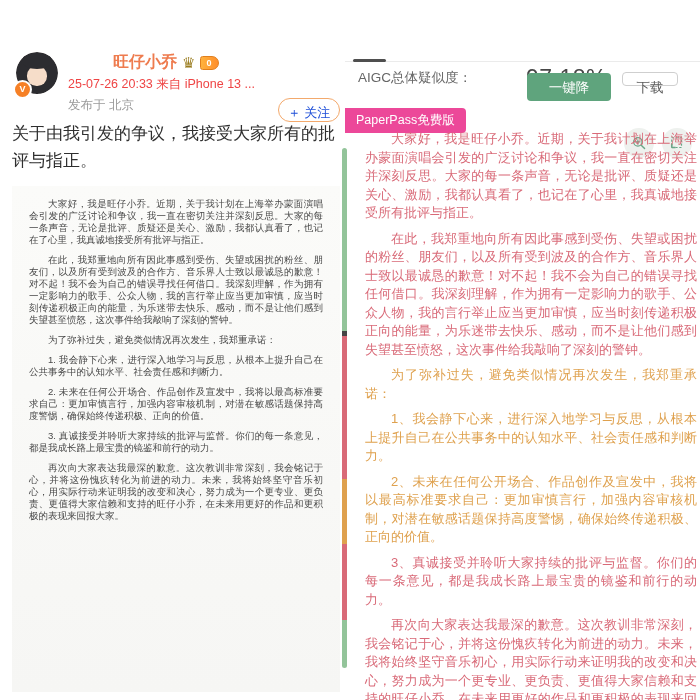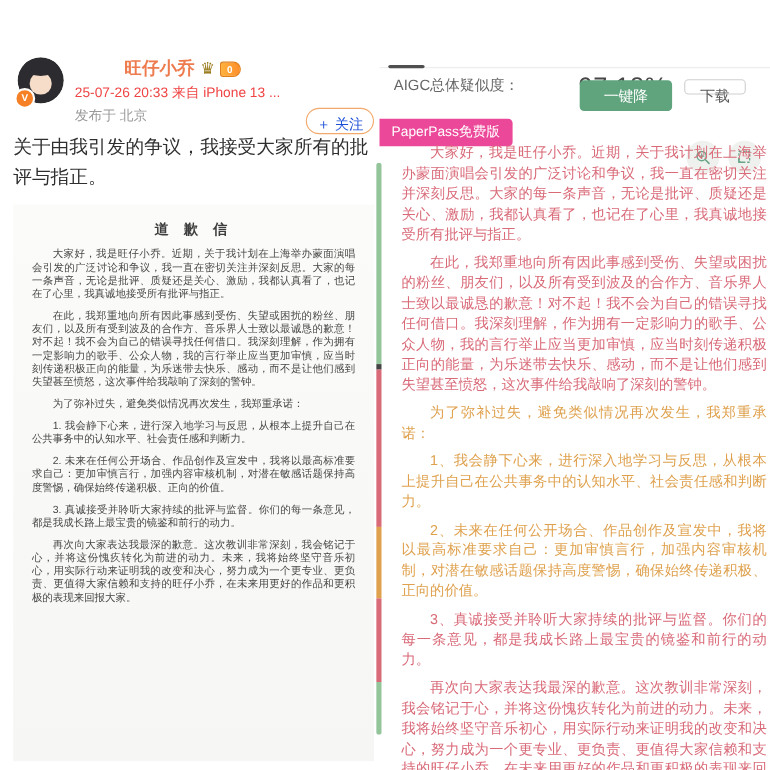--- a/index.html
+++ b/index.html
@@ -67,21 +67,20 @@
     <div class="meta">
       <span>25-07-26 20:33</span>
       <span>来自 iPhone 13 ...</span>
     </div>
     <div class="loc">发布于 北京</div>
     <button class="follow-btn">＋ 关注</button>
 
     <div class="post-text">关于由我引发的争议，我接受大家所有的批评与指正。</div>
 
     <figure class="letter" style="margin:0;">
-      <h2>道 歉 信</h2>
       <div>
 
       <p>大家好，我是旺仔小乔。近期，关于我计划在上海举办蒙面演唱会引发的广泛讨论和争议，我一直在密切关注并深刻反思。大家的每一条声音，无论是批评、质疑还是关心、激励，我都认真看了，也记在了心里，我真诚地接受所有批评与指正。</p>
           <p>在此，我郑重地向所有因此事感到受伤、失望或困扰的粉丝、朋友们，以及所有受到波及的合作方、音乐界人士致以最诚恳的歉意！对不起！我不会为自己的错误寻找任何借口。我深刻理解，作为拥有一定影响力的歌手、公众人物，我的言行举止应当更加审慎，应当时刻传递积极正向的能量，为乐迷带去快乐、感动，而不是让他们感到失望甚至愤怒，这次事件给我敲响了深刻的警钟。</p>
           <p>为了弥补过失，避免类似情况再次发生，我郑重承诺：</p>
           <p>1. 我会静下心来，进行深入地学习与反思，从根本上提升自己在公共事务中的认知水平、社会责任感和判断力。</p>
           <p>2. 未来在任何公开场合、作品创作及宣发中，我将以最高标准要求自己：更加审慎言行，加强内容审核机制，对潜在敏感话题保持高度警惕，确保始终传递积极、正向的价值。</p>
           <p>3. 真诚接受并聆听大家持续的批评与监督。你们的每一条意见，都是我成长路上最宝贵的镜鉴和前行的动力。</p>
           <p>再次向大家表达我最深的歉意。这次教训非常深刻，我会铭记于心，并将这份愧疚转化为前进的动力。未来，我将始终坚守音乐初心，用实际行动来证明我的改变和决心，努力成为一个更专业、更负责、更值得大家信赖和支持的旺仔小乔，在未来用更好的作品和更积极的表现来回报大家。</p>
         </div>

